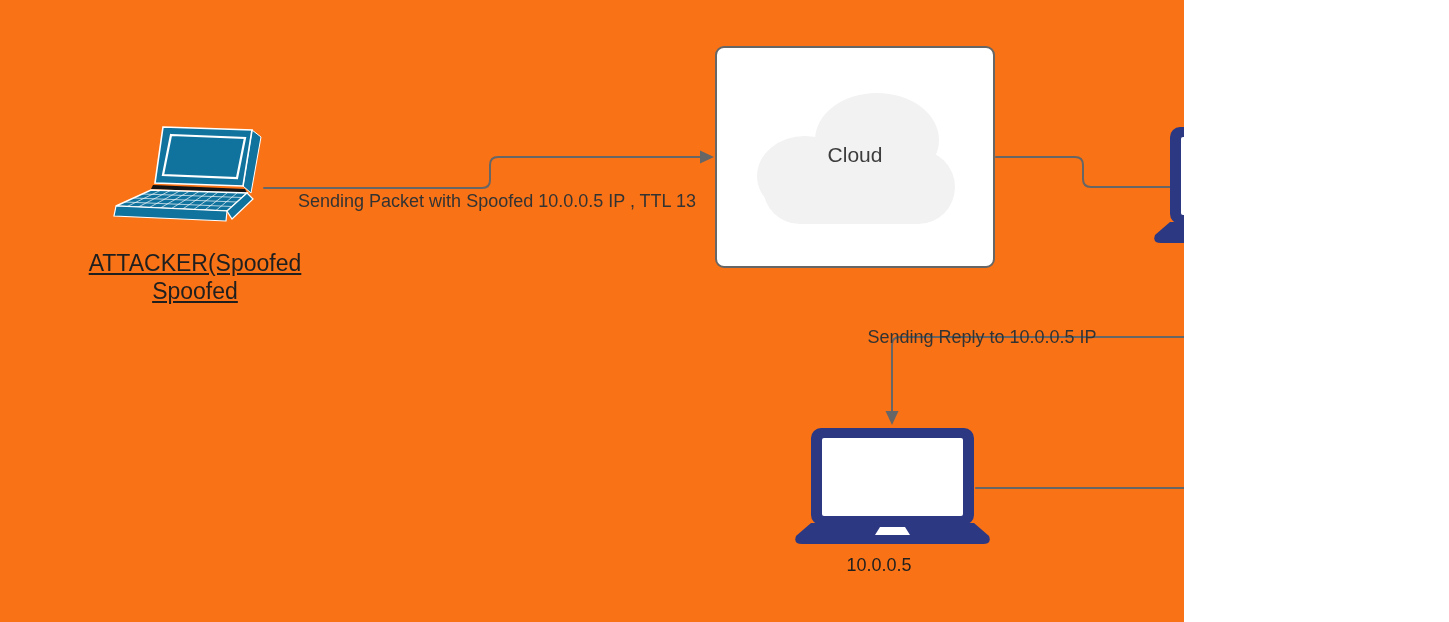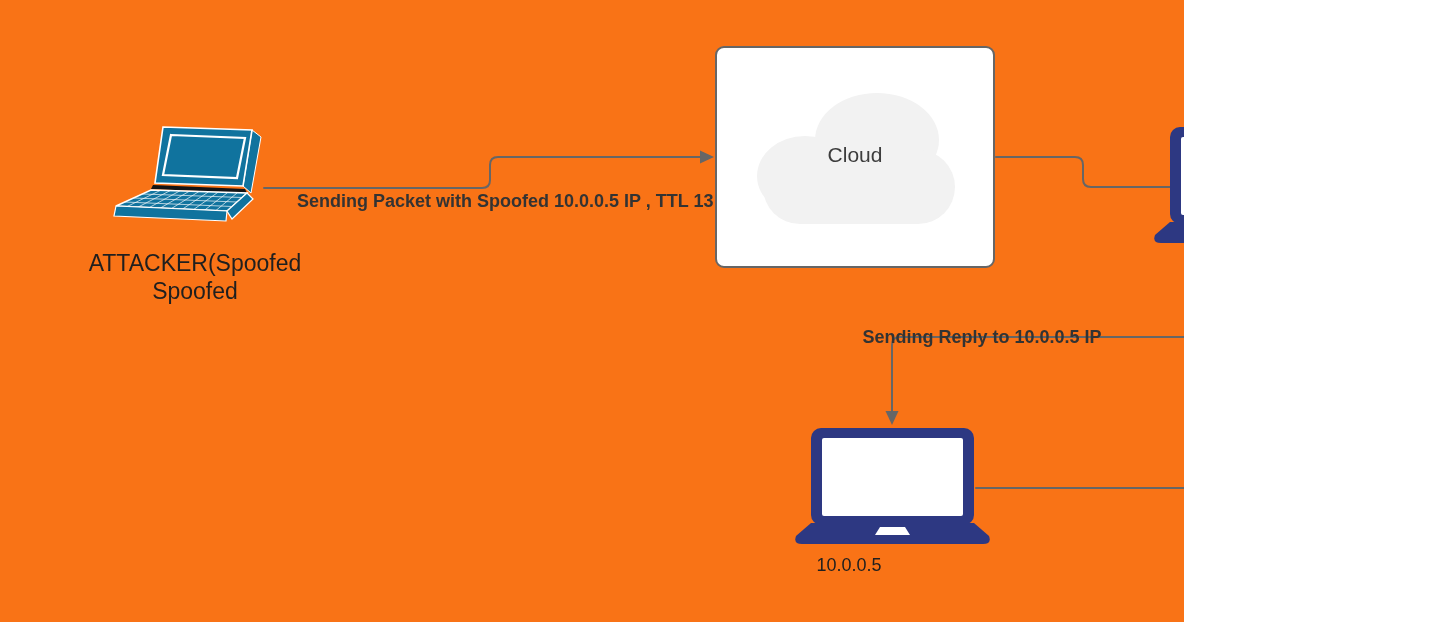--- a/index.html
+++ b/index.html
@@ -4,28 +4,28 @@
 <title>Diagram</title>
 <style>
   html,body{margin:0;padding:0;background:#fff;}
   #canvas{
     position:relative;width:1184px;height:622px;background:#f97316;overflow:hidden;
     font-family:"Liberation Sans","DejaVu Sans",sans-serif;
   }
   .abs{position:absolute;}
   svg{display:block;}
   .edge-label{
-    position:absolute;text-align:center;font-weight:bold;font-size:18px;
+    position:absolute;text-align:center;font-weight:normal;font-size:18px;
     line-height:22px;color:var(--edge-text,#333333);white-space:nowrap;
   }
   .node-label{position:absolute;text-align:center;color:var(--node-text,#1f1f1f);white-space:nowrap;}
-  #attacker-label{left:45px;top:249px;width:300px;font-size:23px;line-height:28px;}
+  #attacker-label{left:45px;top:249px;width:300px;font-size:23px;line-height:28px;text-decoration:underline;}
   #cloud-label{left:755px;top:143px;width:200px;font-size:21px;color:#3d3d3d;}
   #target-label{left:1103px;top:253px;width:300px;font-size:18px;font-weight:bold;font-style:italic;color:#000;}
-  #host-label{left:699px;top:555px;width:300px;font-size:18px;}
+  #host-label{left:729px;top:555px;width:300px;font-size:18px;}
   #edge1-label{left:297px;top:190px;width:400px;}
   #edge3-label{left:782px;top:326px;width:400px;}
   #edge4-label{left:999px;top:476px;width:400px;}
   .connector{stroke:var(--line,#666666);stroke-width:2;fill:none;stroke-linecap:round;}
   .arrowhead{fill:var(--line,#666666);stroke:none;}
   #cloud-box{
     left:715px;top:46px;width:280px;height:222px;
     border:2px solid var(--line,#666666);border-radius:9px;background:#fff;box-sizing:border-box;
   }
 </style>

